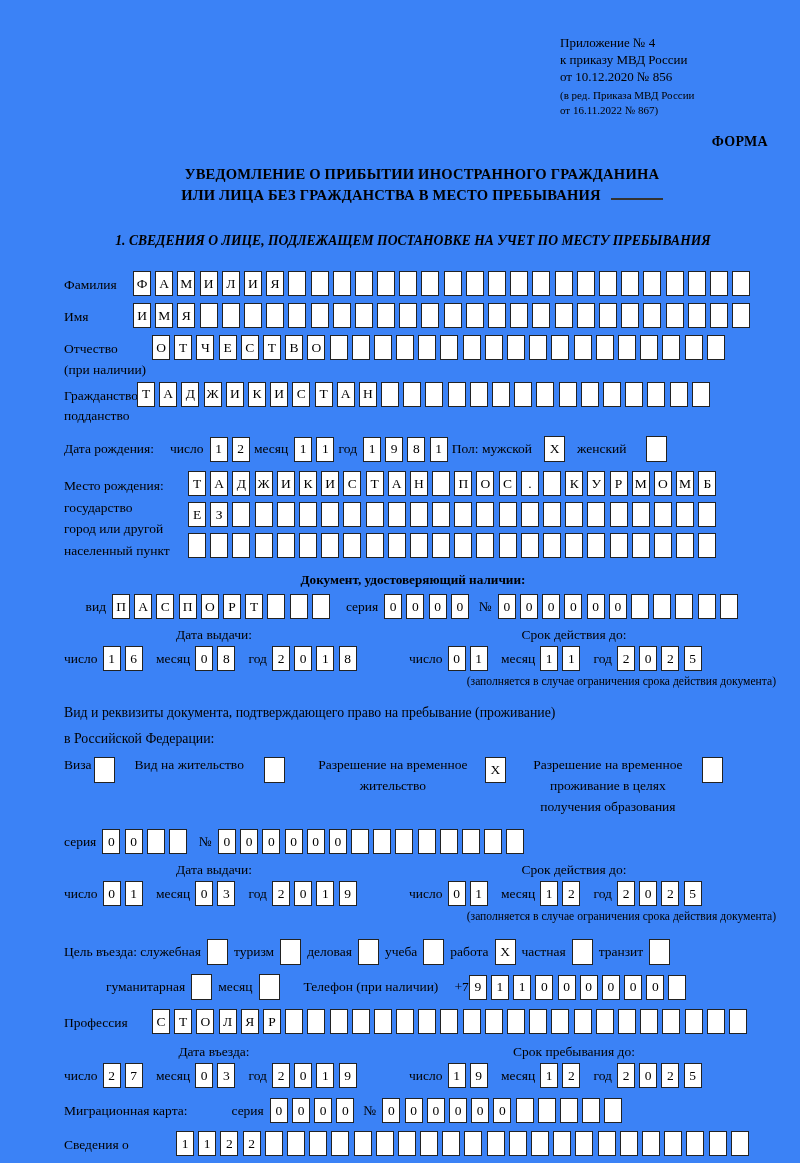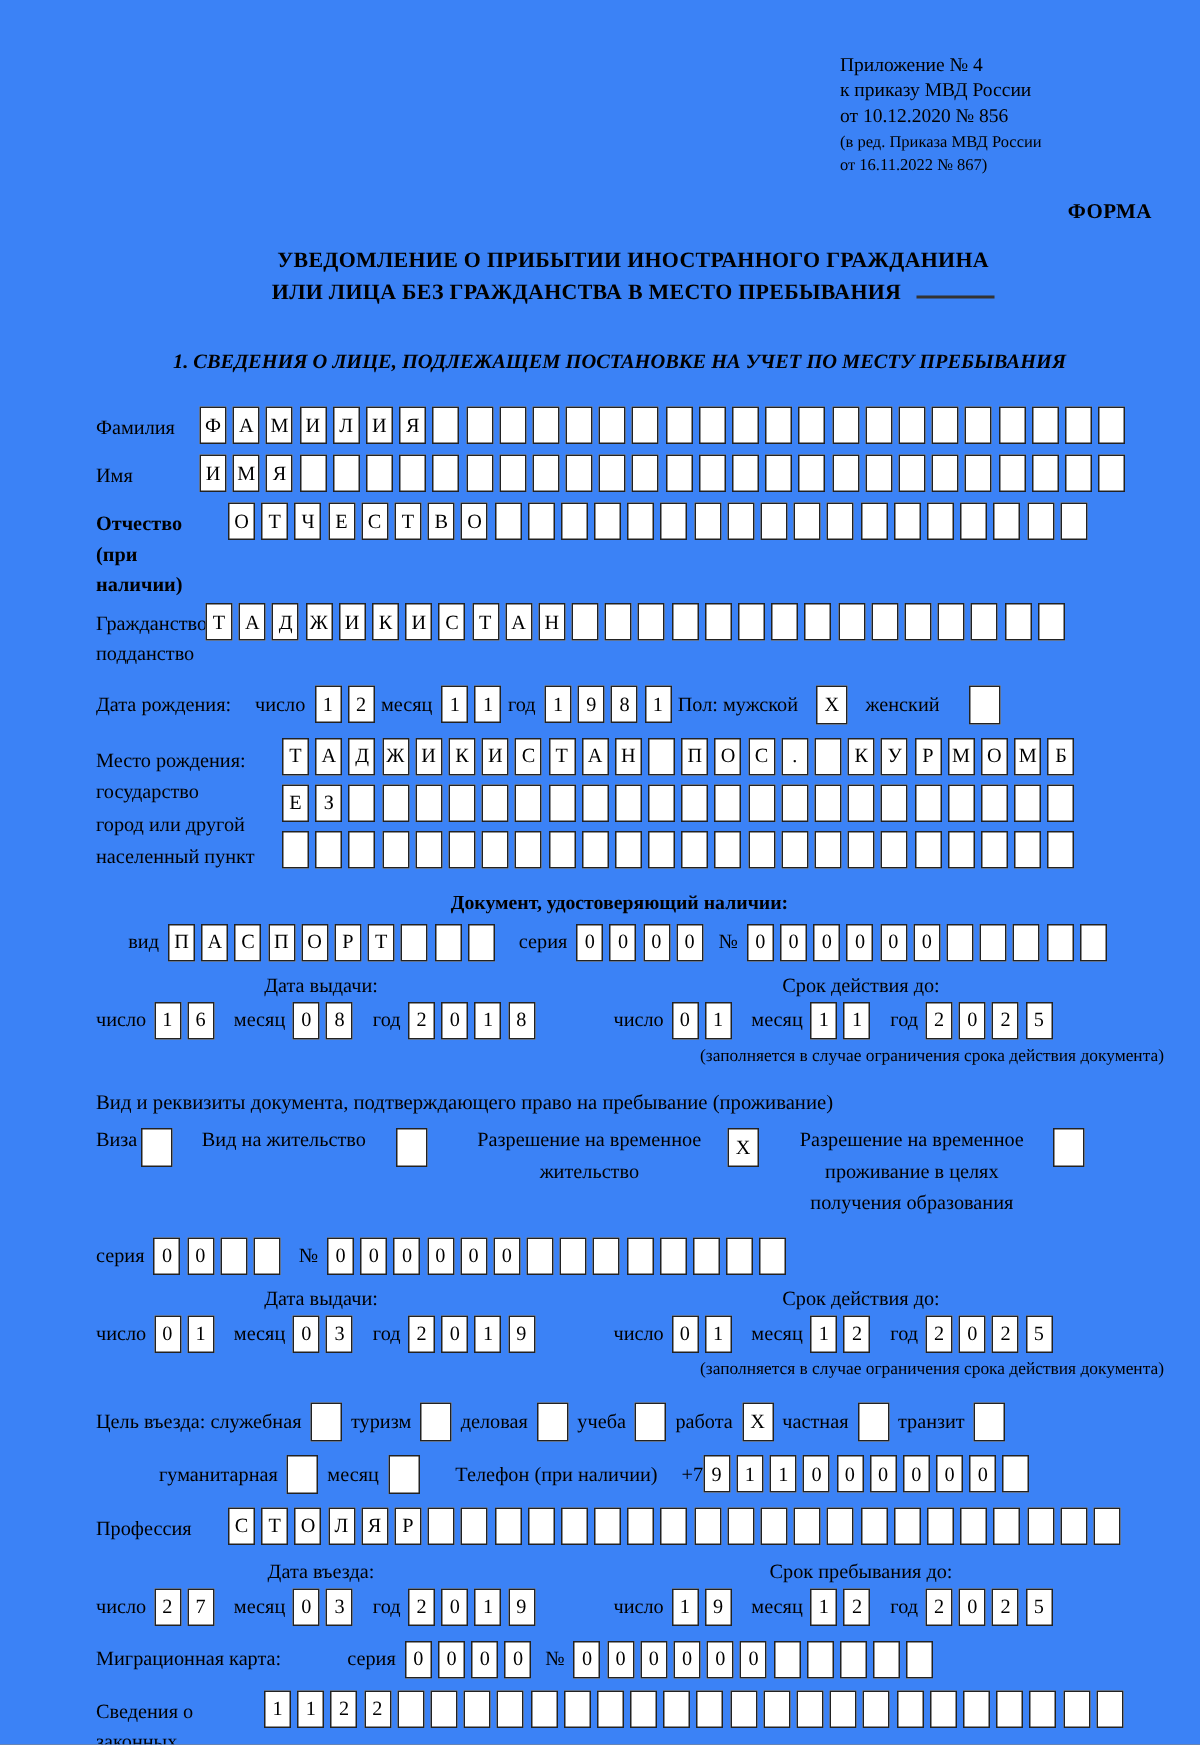--- a/index.html
+++ b/index.html
@@ -135,21 +135,21 @@
         <span class="cell"></span>
         <span class="cell"></span>
         <span class="cell"></span>
         <span class="cell"></span>
         <span class="cell"></span>
         <span class="cell"></span>
       </span>
   </div>
 
   <div class="frow">
-    <span class="flabel" style="width:88px;font-weight:bold;">
+    <span class="flabel" style="width:88px;">
       <span>Отчество</span><br>
       <span>(при наличии)</span>
     </span>
     <span class="cells">
         <span class="cell">О</span>
         <span class="cell">Т</span>
         <span class="cell">Ч</span>
         <span class="cell">Е</span>
         <span class="cell">С</span>
         <span class="cell">Т</span>
@@ -408,20 +408,21 @@
             <span class="cell">2</span>
             <span class="cell">5</span>
           </span>
       </div>
     </div>
   </div>
   <div class="dnote">(заполняется в случае ограничения срока действия документа)</div>
 
   <div class="ptext">
     <div>Вид и реквизиты документа, подтверждающего право на пребывание (проживание)</div>
+    <div>в Российской Федерации:</div>
   </div>
 
   <div class="permit-row">
     <span class="opt">
       <span class="optlab">Виза</span>
       <span class="cbox" style="margin-left:2px;"></span>
     </span>
     <span class="opt" style="margin-left:14px;">
       <span class="optlab">Вид на жительство</span>
       <span class="cbox" style="margin-left:20px;"></span>

